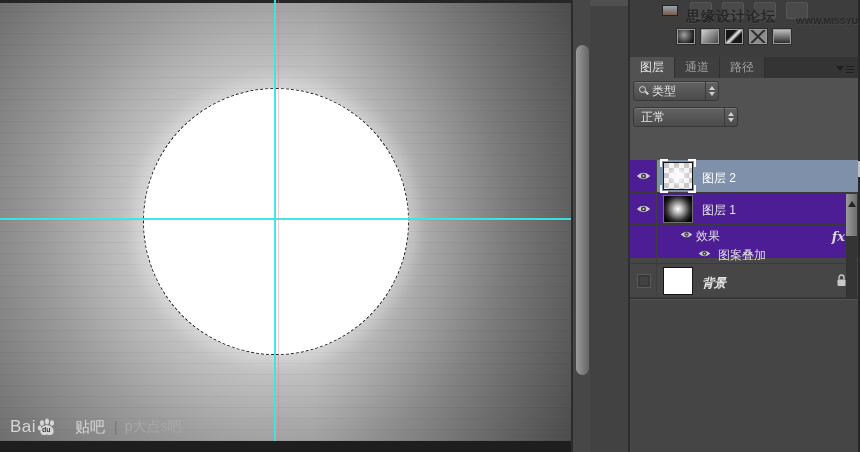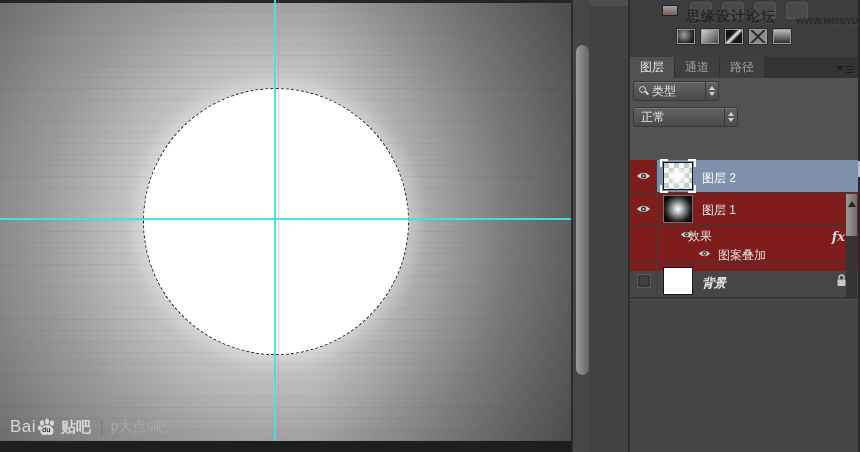--- a/index.html
+++ b/index.html
@@ -27,21 +27,21 @@
     background:#d97a96; opacity:0.38; }
   .guide-horizontal { position:absolute; left:0; top:218px; width:571px; height:2px;
     background:#3fe3e3; opacity:0.95; }
 
   
   .baidu-mark { position:absolute; left:10px; top:414px; height:26px; display:flex; align-items:center; }
   .baidu-mark .brand { font-size:17px; font-weight:normal; color:#d6d6d6; letter-spacing:0.5px; }
   .paw { position:relative; width:20px; height:20px; margin:0 1px; }
   .paw svg { display:block; }
   .paw .du { position:absolute; left:5px; top:9px; font-size:7px; font-weight:bold; color:#3a3a3a; }
-  .baidu-mark .tieba { font-size:15px; font-weight:bold; color:#d6d6d6; margin-left:3px; }
+  .baidu-mark .tieba { font-size:15px; font-weight:normal; color:#d6d6d6; margin-left:17px; }
   .baidu-mark .sep { color:#787878; font-size:14px; margin:0 7px 0 9px; font-weight:normal; }
   .baidu-mark .forum { font-size:14px; color:#a8a8a8; }
 
   
   .doc-scrollbar { position:absolute; left:571px; top:0; width:19px; height:452px; background:#474747;
     border-left:2px solid #2b2b2b; }
   .doc-scroll-thumb { position:absolute; left:3px; top:45px; width:13px; height:330px; border-radius:7px;
     background:linear-gradient(90deg, #9b9b9b, #7d7d7d 55%, #666666); }
 
   
@@ -108,21 +108,21 @@
   .arrow-btn { position:absolute; width:13px; height:18px; background:linear-gradient(180deg,#585858,#474747);
     border:1px solid #383838; border-radius:2px; display:flex; align-items:center; justify-content:center; }
   .arrow-btn .tri-dn { border-top-color:#1e1e1e; }
 
   .lock-icon { position:absolute; top:137px; width:16px; height:16px; display:flex; align-items:center; justify-content:center; }
   .checker-sq { width:12px; height:12px; border:1px solid #2a2a2a;
     background:conic-gradient(#cfcfcf 0 25%, #4f4f4f 0 50%, #cfcfcf 0 75%, #4f4f4f 0);
     background-size:8px 8px; }
 
   
-  .layers-list { position:absolute; left:0; top:160px; width:100%; height:111px; background:#7f1d1d; }
+  .layers-list { position:absolute; left:0; top:160px; width:100%; height:98px; background:#4c1d95; }
   .eye-divider { position:absolute; left:26px; top:0; width:1px; height:138px; background:#3e3e3e; }
   .layer-row { position:absolute; left:0; width:100%; }
   .row-sep { border-bottom:1px solid #3a3a3a; }
   .eye-col { position:absolute; left:0; top:0; width:26px; height:100%; display:flex; align-items:center; justify-content:center; }
   .sel-bg { position:absolute; left:27px; top:0; right:0; bottom:0; background:#7e90aa; }
   .thumb { position:absolute; left:33px; top:2px; width:30px; height:28px; border:1px solid #151515; }
   .thumb-checker { background:
       radial-gradient(circle, rgba(255,255,255,0.95) 12%, rgba(255,255,255,0) 58%),
       conic-gradient(#f4f4f4 0 25%, #c8c8c8 0 50%, #f4f4f4 0 75%, #c8c8c8 0);
       background-size:100% 100%, 10px 10px; }
@@ -340,21 +340,21 @@
       </div>
 
       <div class="layer-row" style="top:65px; height:19px;">
         <span style="position:absolute; left:50px; top:5px;">
           <svg class="eye-svg" width="13" height="9" viewBox="0 0 15 10">
               <path d="M0.8 5 Q7.5 -1.5 14.2 5 Q7.5 11.5 0.8 5 Z" fill="#cfcfcf"></path>
               <circle cx="7.5" cy="5" r="2.5" fill="#3a3a3a"></circle>
               <circle cx="7.5" cy="5" r="1" fill="#cfcfcf"></circle>
             </svg>
         </span>
-        <span class="effect-row-text" style="left:58px; top:3px;">效果</span>
+        <span class="effect-row-text" style="left:66px; top:3px;">效果</span>
       </div>
 
       <div class="layer-row row-sep" style="top:103px; height:35px; border-top:1px solid #3a3a3a;">
         <span class="empty-visibility"></span>
         <div class="thumb thumb-white" style="top:3px;"></div>
         <span class="layer-name" style="top:11px; font-style:italic; font-weight:bold;">背景</span>
         <span style="position:absolute; right:11px; top:10px;">
           <svg class="lock-svg" width="11" height="13" viewBox="0 0 11 13">
               <path d="M3 5.5 V3.5 a2.5 2.5 0 0 1 5 0 V5.5" fill="none" stroke="#c8c8c8" stroke-width="1.4"></path>
               <rect x="1.5" y="5.5" width="8" height="6.5" rx="1" fill="#c8c8c8"></rect>

